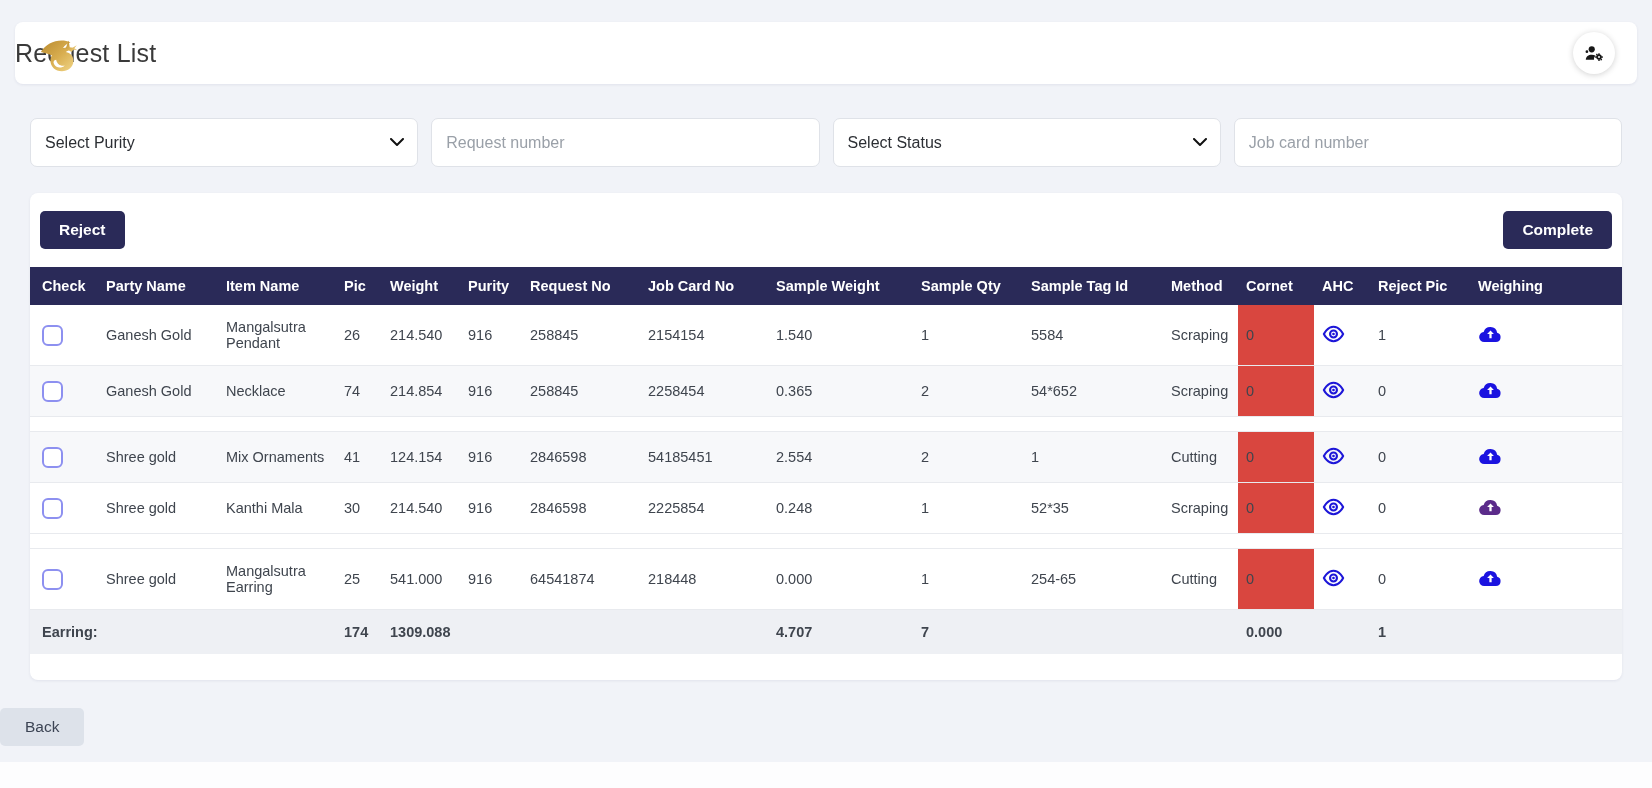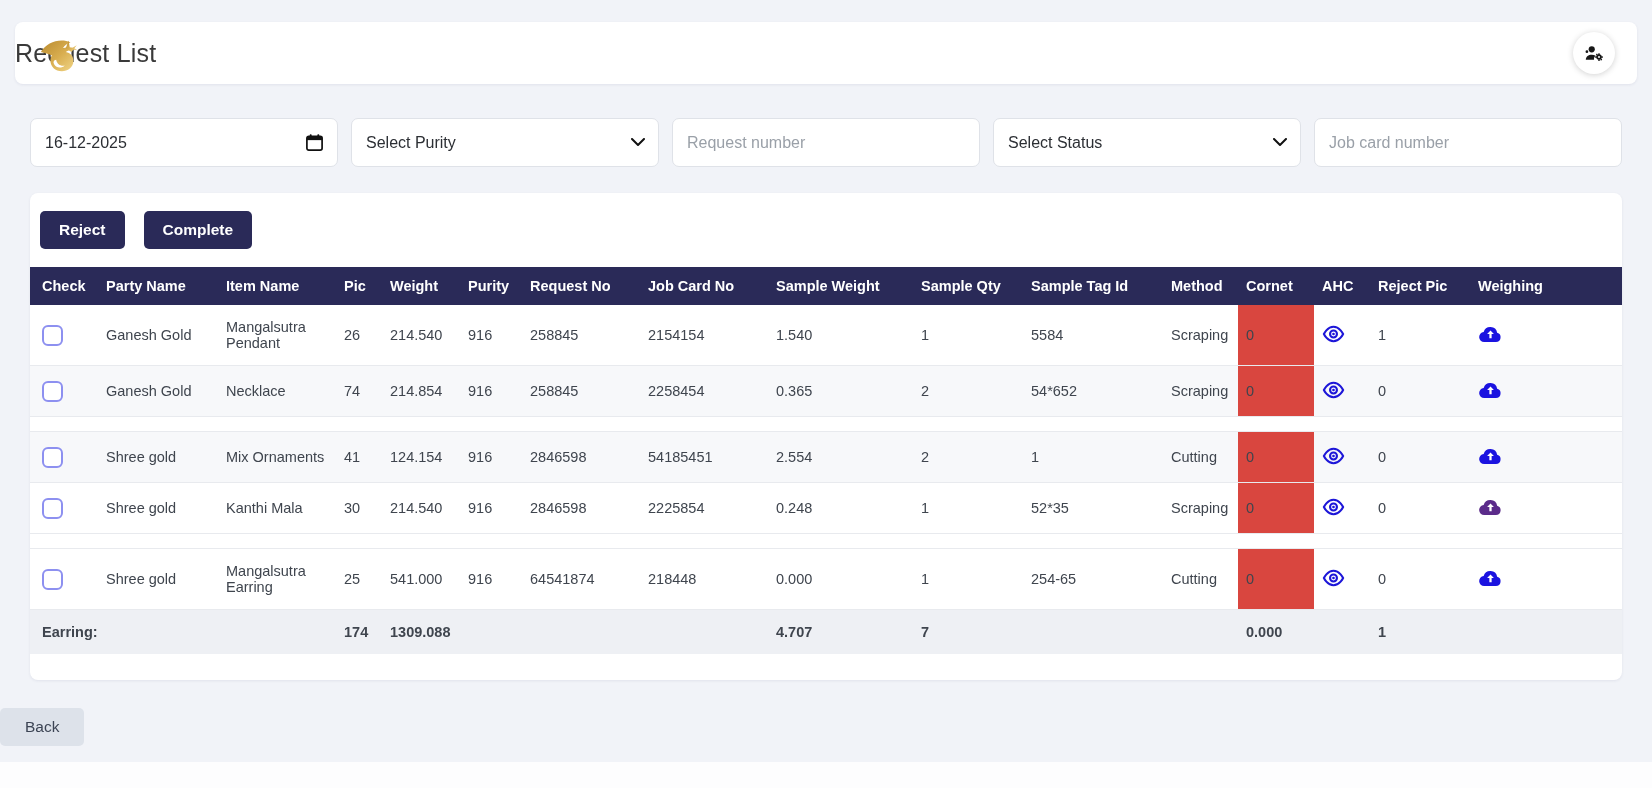--- a/index.html
+++ b/index.html
@@ -59,21 +59,21 @@
   .field-icon { position:absolute; right:13px; pointer-events:none; display:flex; }
   
   .main-card {
     margin:26px 30px 0 30px;
     background:#fff;
     border-radius:8px;
     box-shadow:0 1px 3px rgba(40,40,90,.08);
     padding:18px 0 26px 0;
     overflow:hidden;
   }
-  .action-row { display:flex; gap:19px; padding:0 10px 18px 10px; }
+  .action-row { display:flex; gap:19px; padding:0 10px 18px 10px;justify-content:space-between; }
   .btn-navy {
     background:#2a2a58; color:#fff; border:none; cursor:pointer;
     font-family:inherit; font-size:15.5px; font-weight:bold;
     padding:10px 19px; border-radius:5px;
   }
   
   .table-clip { overflow:hidden; }
   table.req-table { border-collapse:collapse; width:1660px; table-layout:fixed; }
   table.req-table th {
     background:#2a2a58; color:#fff;
@@ -147,31 +147,20 @@
         <rect x="13.2" y="14.7" width="2" height="1.6" rx=".4"></rect>
         <rect x="19.8" y="14.7" width="2" height="1.6" rx=".4"></rect>
         <rect x="14.2" y="12" width="1.8" height="1.5" rx=".4" transform="rotate(-45 15 12.7)"></rect>
         <rect x="19" y="17.5" width="1.8" height="1.5" rx=".4" transform="rotate(-45 19.9 18.2)"></rect>
       </g>
     </svg>
   </button>
 </header>
 
 <section class="filters">
-  <div class="filter-field">
-    <input type="text" value="16-12-2025" style="">
-    <span class="field-icon">
-      <svg width="19" height="19" viewBox="0 0 20 20">
-        <rect x="2" y="3.5" width="16" height="14.5" rx="2" fill="none" stroke="#111" stroke-width="1.8"></rect>
-        <rect x="2" y="3.5" width="16" height="4" fill="#111"></rect>
-        <rect x="5" y="1.2" width="2" height="4" rx=".8" fill="#111"></rect>
-        <rect x="13" y="1.2" width="2" height="4" rx=".8" fill="#111"></rect>
-      </svg>
-    </span>
-  </div>
 
 
   <div class="filter-field">
     <select>
       <option>Select Purity</option>
     </select>
     <span class="field-icon">
       <svg width="14" height="9" viewBox="0 0 14 9">
           <path d="M1 1l6 6 6-6" fill="none" stroke="#111" stroke-width="2" stroke-linecap="round" stroke-linejoin="round"></path>
         </svg>

